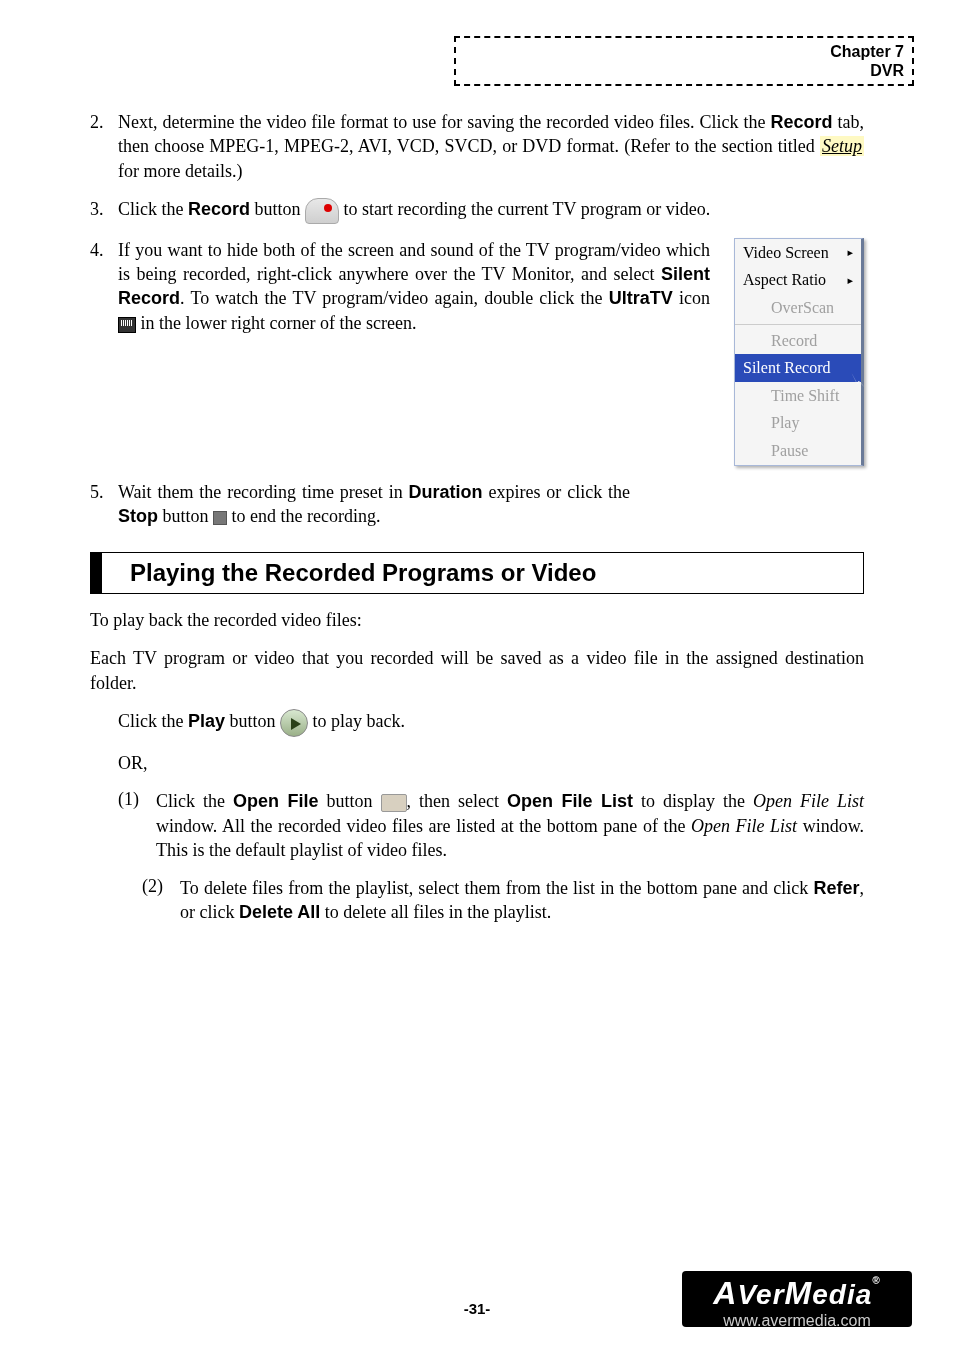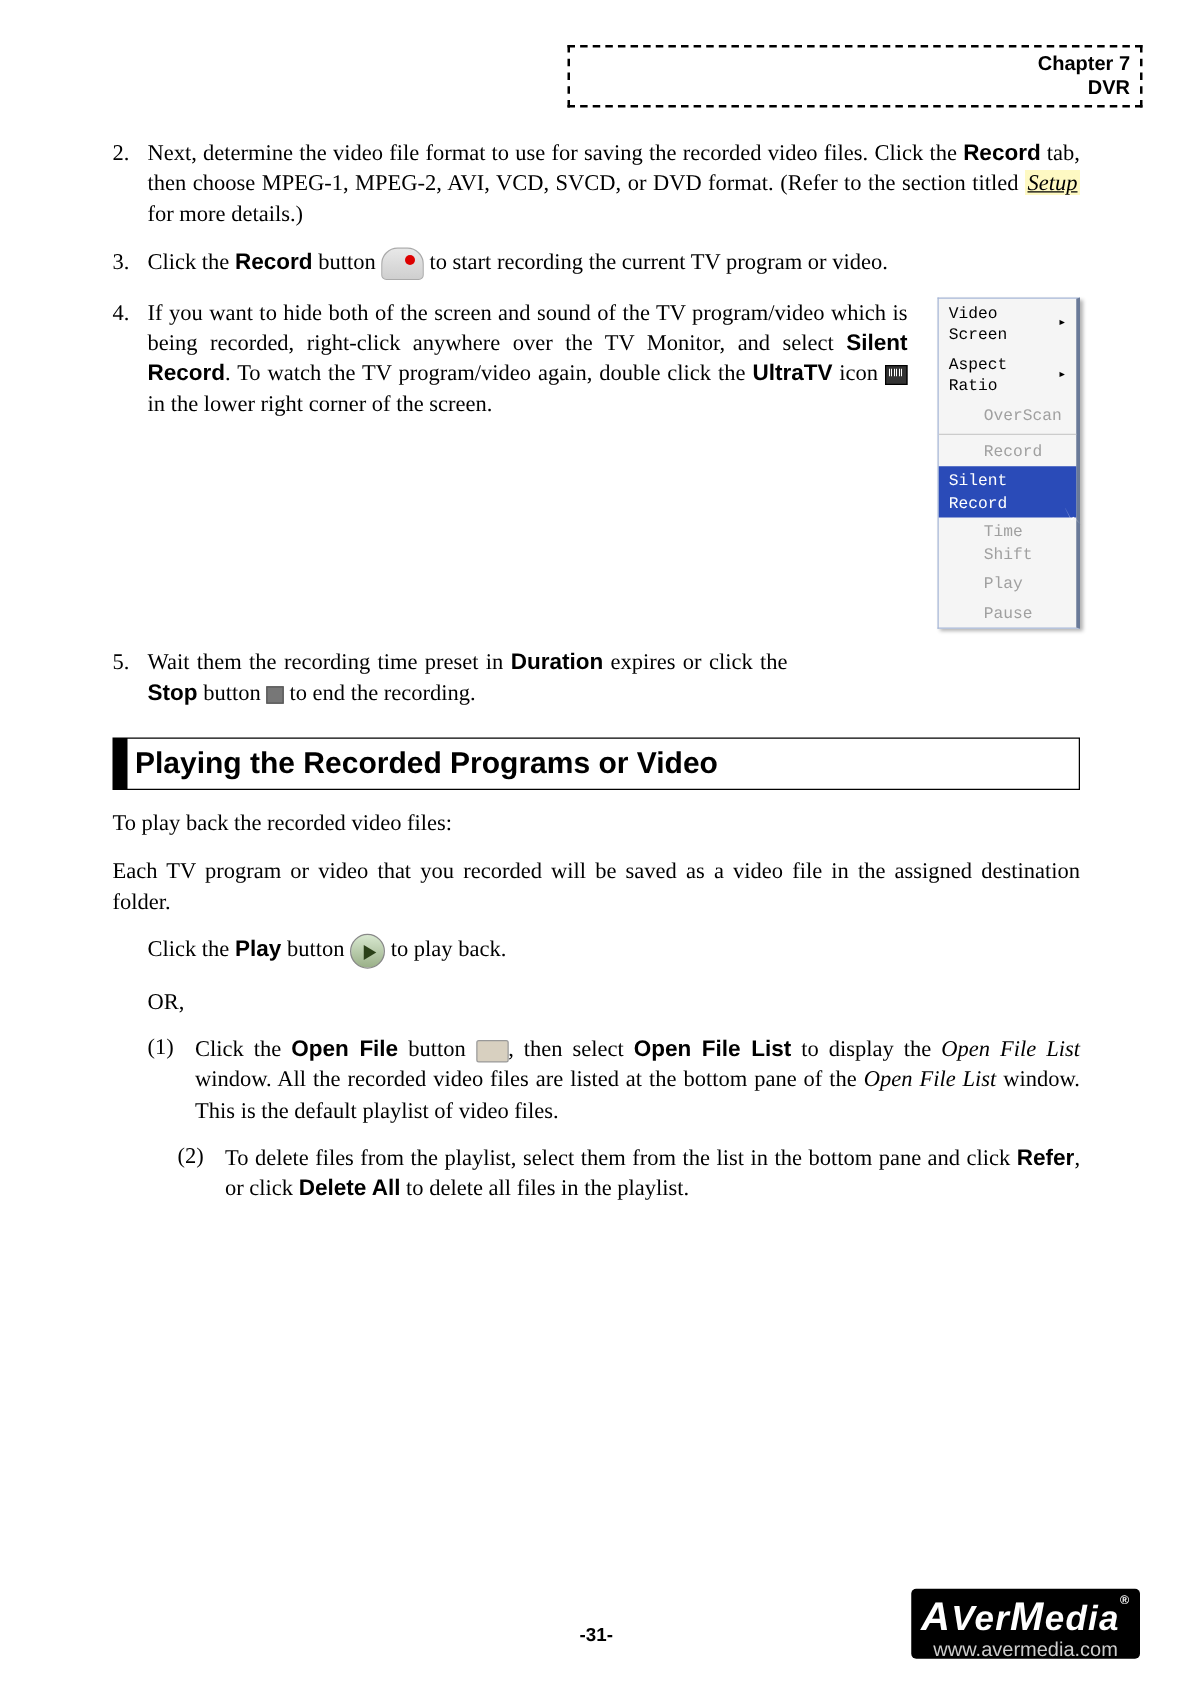--- a/index.html
+++ b/index.html
@@ -104,23 +104,23 @@
     border-radius: 2px;
   }
 
   .item4-wrap {
     display: flex;
     gap: 24px;
   }
   .item4-text { flex: 1; text-align: justify; line-height:1.35; }
 
   .ctx-menu {
-    font-family: Liberation Mono, monospace;
-    font-size: 13px;
-    width: 114px;
+    font-family: Liberation Serif, serif;
+    font-size: 16px;
+    width: 130px;
     background: #f5f5f5;
     border: 1px solid #a8b8d8;
     border-right: 3px solid #6a7a98;
     box-shadow: 2px 2px 3px rgba(0,0,0,.3);
     flex-shrink: 0;
   }
   .ctx-menu .mi {
     padding: 3px 8px;
     display: flex; justify-content: space-between; align-items: center;
   }
@@ -138,21 +138,21 @@
     background: #fff;
     clip-path: polygon(0 0, 40% 70%, 55% 58%, 100% 100%, 60% 60%, 45% 75%);
     border: 1px solid #000;
   }
 
   .section-box {
     margin-top: 24px;
     margin-bottom: 14px;
     border: 1.5px solid #000;
     border-left: 12px solid #000;
-    padding: 6px 6px;
+    padding: 6px 28px;
     font-family: "Arial", sans-serif;
     font-weight: bold;
     font-size: 24px;
   }
 
   .para {
     margin-bottom: 14px;
     text-align: justify;
     line-height: 1.35;
   }
@@ -163,21 +163,21 @@
     display: flex;
     margin-bottom: 14px;
   }
   .sub-list .n { width: 38px; flex-shrink:0; }
   .sub-list .b { flex: 1; text-align: justify; line-height:1.35; }
   .italic { font-style: italic; }
 
   .footer-logo {
     position: absolute;
     bottom: 24px; right: 42px;
-    width: 183px; height: 56px;
+    width: 230px; height: 56px;
     background: #000; color: #fff;
     border-radius: 4px;
     font-family: Arial, sans-serif;
     text-align: center;
     padding: 4px 6px 2px;
   }
   .footer-logo .brand {
     font-size: 28px; font-weight: bold; font-style: italic;
     letter-spacing: 1px;
   }

